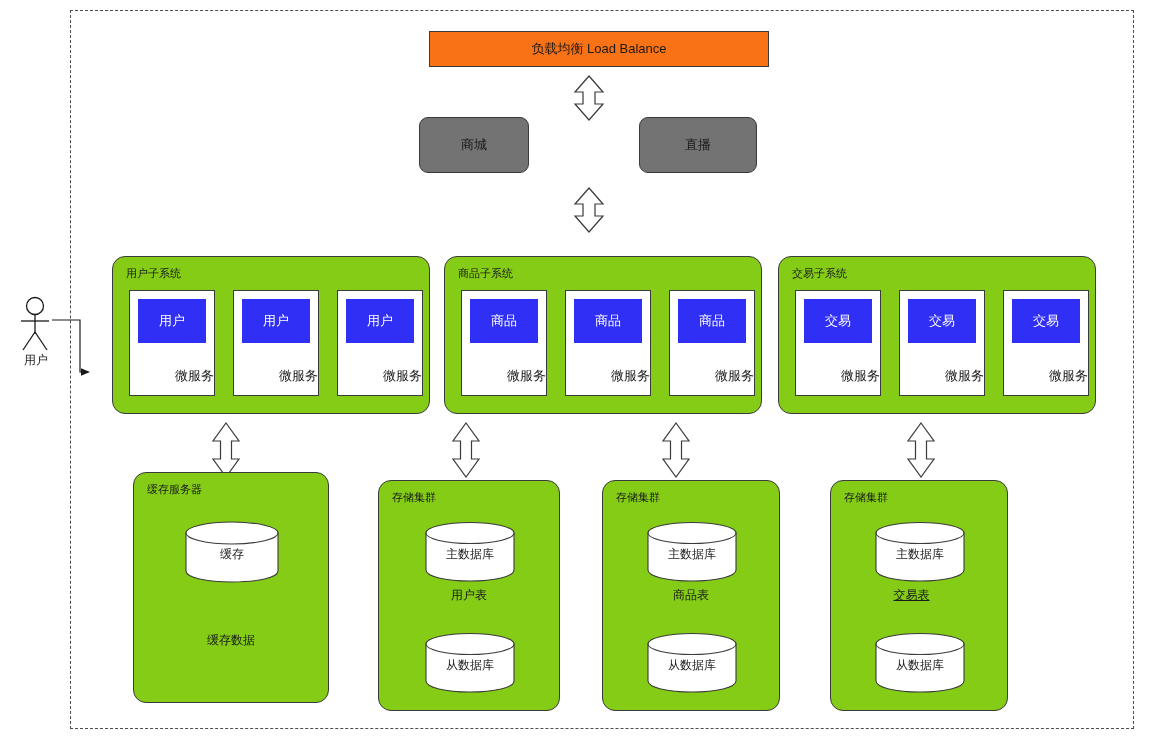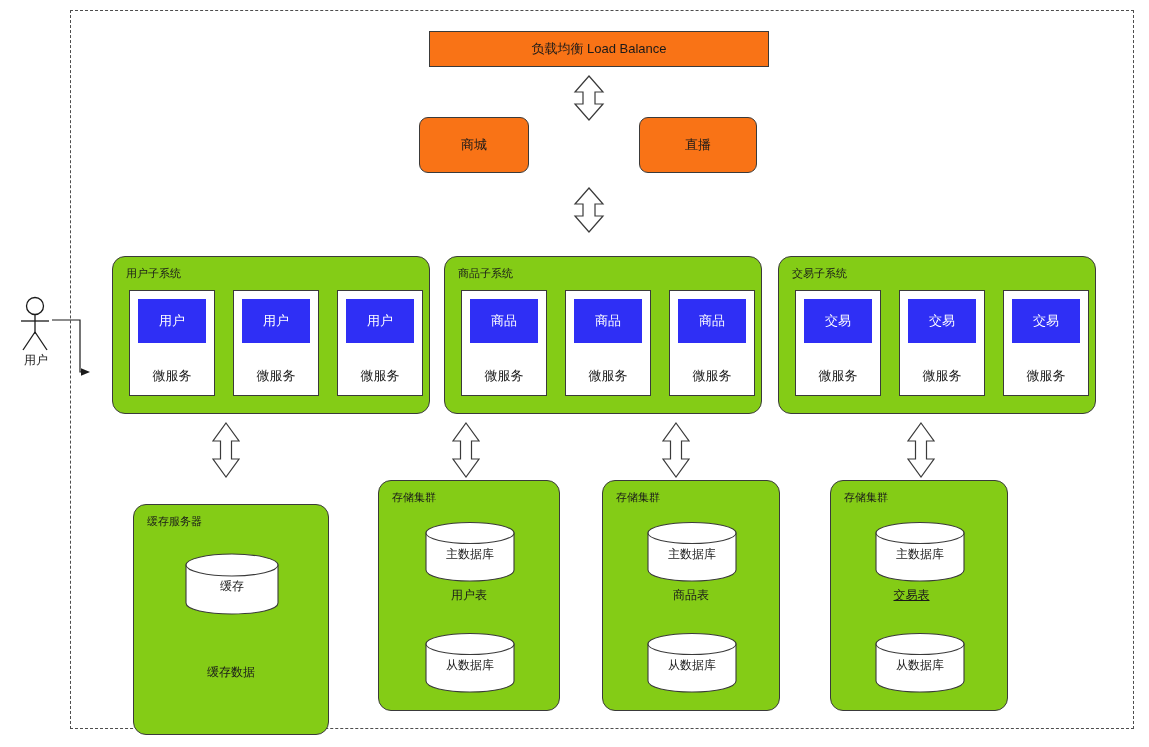--- a/index.html
+++ b/index.html
@@ -37,21 +37,21 @@
     justify-content: center;
     font-size: 13px;
     color: #1a1a1a;
     white-space: nowrap;
   }
 
   
   .node-round {
     border: 1px solid #3a3a3a;
     border-radius: 9px;
-    background: #f97316;
+    background: #737373;
     display: flex;
     align-items: center;
     justify-content: center;
     font-size: 13px;
     color: #1a1a1a;
     white-space: nowrap;
   }
 
   
   .container-box {
@@ -85,21 +85,21 @@
     justify-content: center;
     color: #ffffff;
     font-size: 13px;
     white-space: nowrap;
   }
   .ms-label {
     position: absolute;
     left: 0;
     right: 0;
     bottom: 10px;
-    text-align: center;
+    text-align: right;
     font-size: 13px;
     color: #1a1a1a;
     white-space: nowrap;
   }
 
   
   .cyl-wrap { position: absolute; }
   .cyl-wrap svg { display: block; overflow: visible; }
   .cyl-text {
     position: absolute;
@@ -253,21 +253,21 @@
     <svg width="30" height="56" viewBox="0 0 30 56">
       <path d="M15,1 L28,19 L20.5,19 L20.5,37 L28,37 L15,55 L2,37 L9.5,37 L9.5,19 L2,19 Z" fill="#ffffff" stroke="#3a3a3a" stroke-width="1.2" stroke-linejoin="miter"></path>
     </svg>
   </div>
   <div class="dbl-arrow" style="left:906px; top:422px;">
     <svg width="30" height="56" viewBox="0 0 30 56">
       <path d="M15,1 L28,19 L20.5,19 L20.5,37 L28,37 L15,55 L2,37 L9.5,37 L9.5,19 L2,19 Z" fill="#ffffff" stroke="#3a3a3a" stroke-width="1.2" stroke-linejoin="miter"></path>
     </svg>
   </div>
 
-  <div class="abs container-box" style="left:133px; top:504px; width:196px; height:231px;">
+  <div class="abs container-box" style="left:133px; top:472px; width:196px; height:231px;">
     <div class="container-title">缓存服务器</div>
 
     <div class="cyl-wrap" style="left:51px; top:48px; width:94px; height:62px;">
       <svg width="94" height="62" viewBox="0 0 94 62">
         <path d="M1,12 L1,50 C1,56.6 21.6,61 47,61 C72.4,61 93,56.6 93,50 L93,12 Z" fill="#ffffff" stroke="#3a3a3a" stroke-width="1.1"></path>
         <ellipse cx="47" cy="12" rx="46" ry="11" fill="#ffffff" stroke="#3a3a3a" stroke-width="1.1"></ellipse>
       </svg>
       <div class="cyl-text">缓存</div>
     </div>
 

